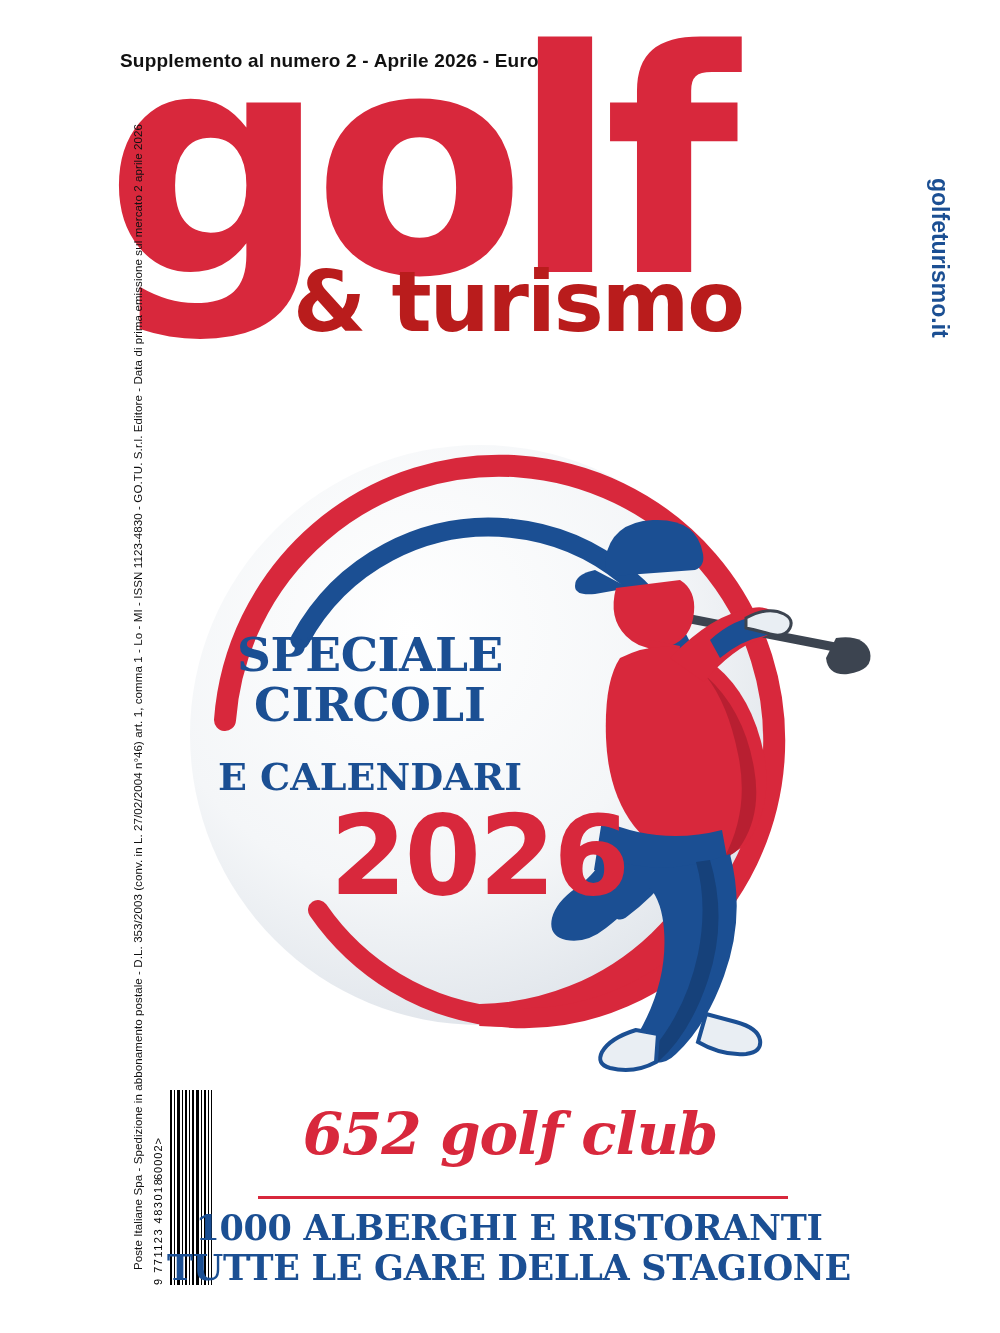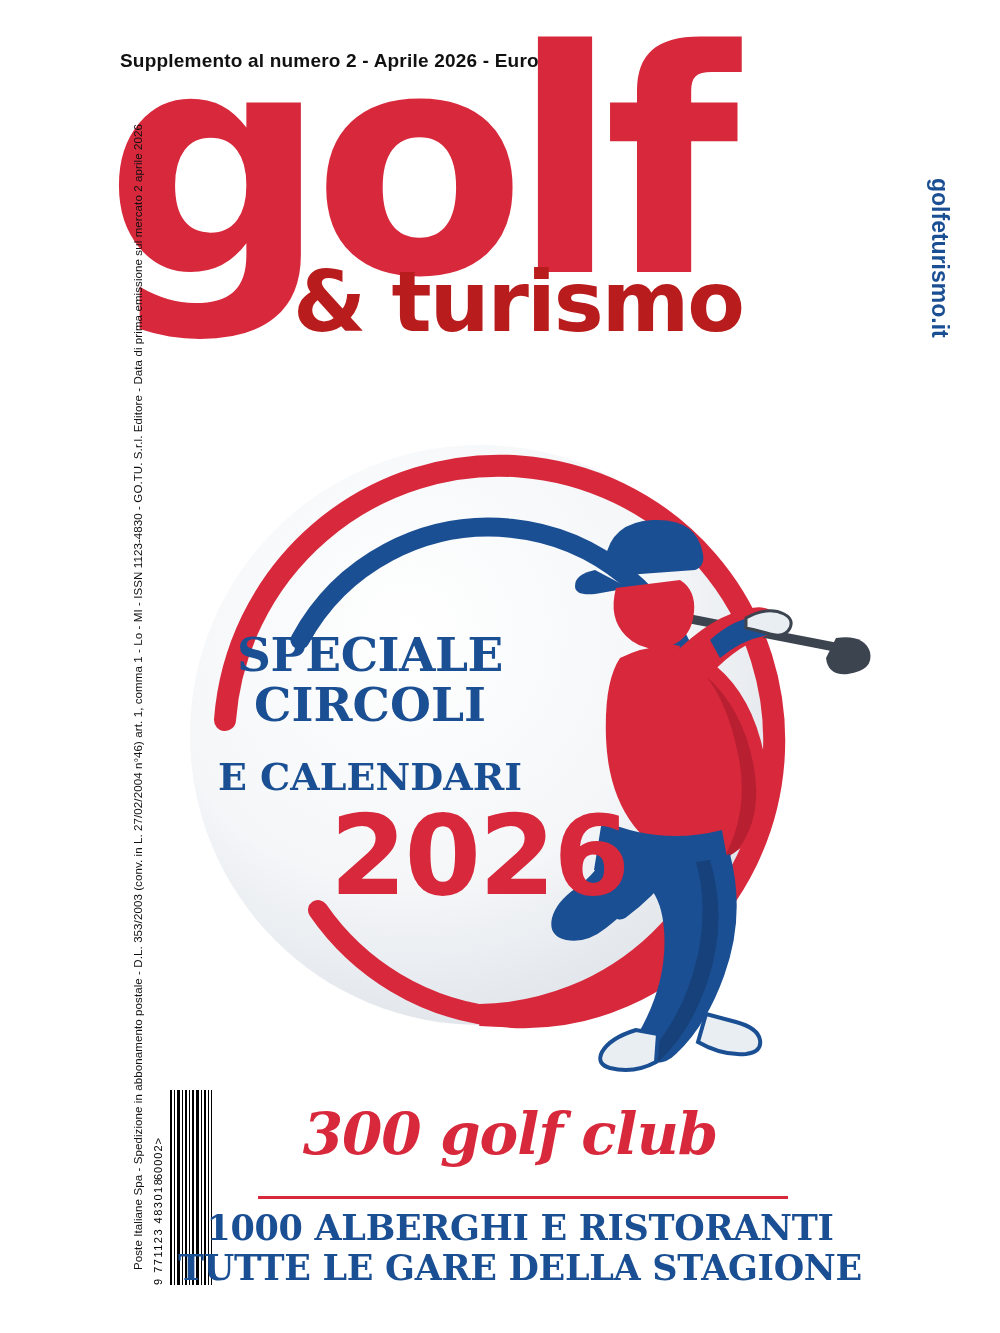--- a/index.html
+++ b/index.html
@@ -208,21 +208,21 @@
   .rule {
     position: absolute;
     left: 258px;
     top: 1196px;
     width: 530px;
     height: 3px;
     background: #d8283c;
   }
   .subheads {
     position: absolute;
-    left: 160px;
+    left: 149px;
     top: 1208px;
     width: 720px;
     text-align: center;
     font-family: "DejaVu Serif", serif;
     font-weight: bold;
     color: #1b4f93;
     font-size: 35px;
     line-height: 40px;
     letter-spacing: -0.3px;
   }
@@ -339,20 +339,20 @@
   </div>
 
   <div class="badge-text">
     <div class="badge-line1">SPECIALE</div>
     <div class="badge-line2">CIRCOLI</div>
     <div class="badge-line3">E CALENDARI</div>
   </div>
 
   <div class="badge-year">2026</div>
 
-  <div class="headline">300 golf club</div>
+  <div class="headline">652 golf club</div>
   <div class="rule"></div>
   <div class="subheads">
     <div>1000 ALBERGHI E RISTORANTI</div>
     <div>TUTTE LE GARE DELLA STAGIONE</div>
   </div>
 
 </div>
 
 </body></html>

